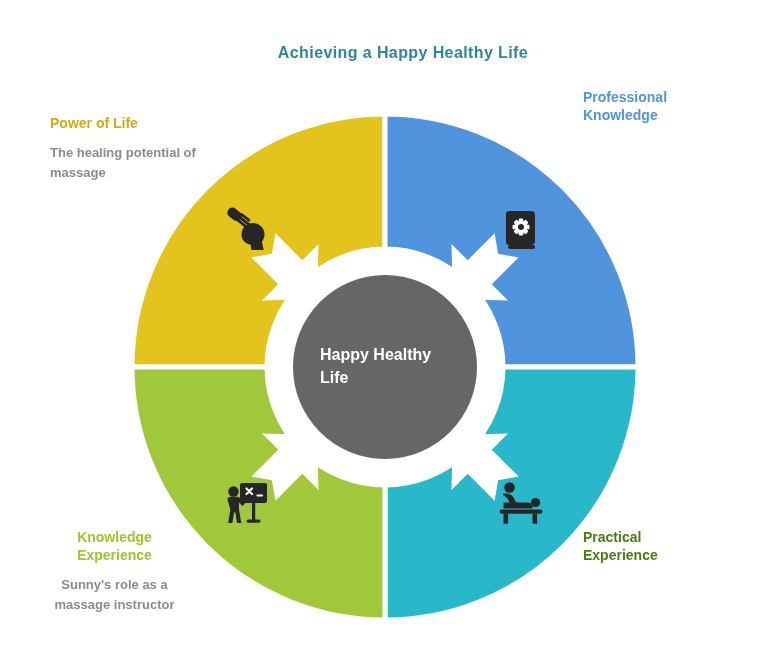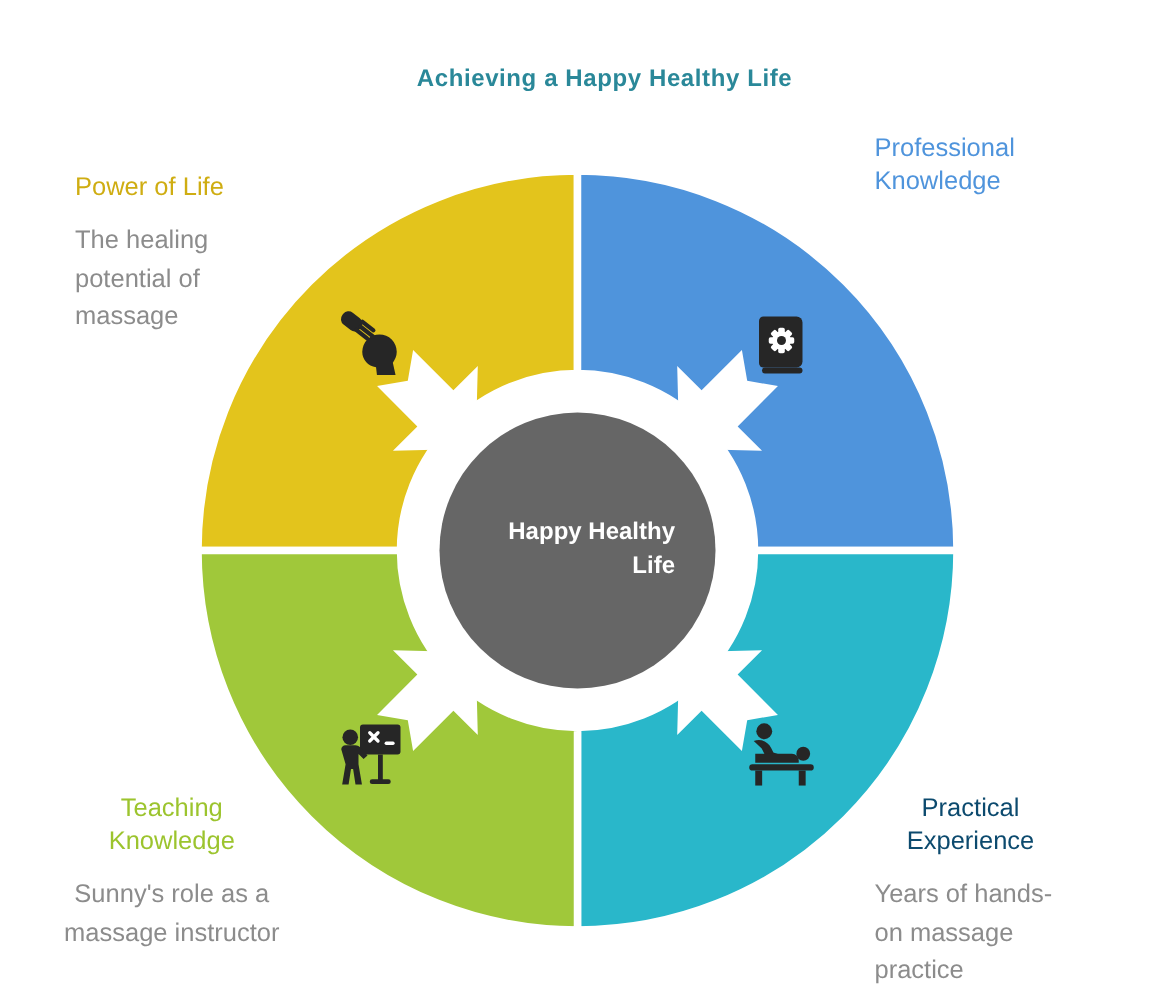--- a/index.html
+++ b/index.html
@@ -9,29 +9,29 @@
     background:#ffffff;
     font-family:"Liberation Sans","DejaVu Sans",sans-serif;
     overflow:hidden;
   }
   .main-title {
     position:absolute; top:44px; left:0; width:774px;
     text-align:center; font-size:16px; font-weight:bold; letter-spacing:.4px;padding-left:32px;
   }
   svg.diagram { position:absolute; left:0; top:0; }
   .q-label { position:absolute; }
-  .q-title { font-size:17px; font-weight:normal; line-height:1.3; }
-  .q-desc  { margin-top:11px; font-size:17px; font-weight:normal; line-height:1.5; }
+  .q-title { font-size:14px; font-weight:bold; line-height:1.3; }
+  .q-desc  { margin-top:11px; font-size:13px; font-weight:bold; line-height:1.5; }
   #q-tl { left:50px;  top:114px; width:150px; }
   #q-tr { left:583px; top:88px;  width:150px; }
   #q-bl { left:42px;  top:528px; width:145px; text-align:center; }
   #q-br { left:583px; top:528px; width:128px; }
   .center-label {
     position:absolute; left:320px; top:343px; width:130px;
-    text-align:right; font-size:16px; font-weight:bold; line-height:1.45;
+    text-align:left; font-size:16px; font-weight:bold; line-height:1.45;
   }
 </style>
 </head>
 <body>
 
 <div class="main-title" style="color: rgb(42, 136, 153);">Achieving a Happy Healthy Life</div>
 
 <svg class="diagram" width="774" height="672" viewBox="0 0 774 672" aria-hidden="true">
 
   <g>
@@ -101,20 +101,19 @@
 <div class="q-label" id="q-tl">
   <div class="q-title" style="color: rgb(207, 173, 18);">Power of Life</div>
   <div class="q-desc" style="color: rgb(140, 140, 140);">The healing potential of massage</div>
 </div>
 
 <div class="q-label" id="q-tr">
   <div class="q-title" style="color: rgb(79, 148, 220);">Professional Knowledge</div>
 </div>
 
 <div class="q-label" id="q-bl">
-  <div class="q-title" style="color: rgb(156, 196, 46);">Teaching Knowledge</div>
+  <div class="q-title" style="color: rgb(156, 196, 46);">Knowledge Experience</div>
   <div class="q-desc" style="color: rgb(140, 140, 140); margin-top: 11px;">Sunny's role as a massage instructor</div>
 </div>
 
 <div class="q-label" id="q-br">
-  <div class="q-title" style="color: #0c4a6e; text-align: center;">Practical Experience</div>
-  <div class="q-desc" style="color: rgb(140, 140, 140);">Years of hands-on massage practice</div>
+  <div class="q-title" style="color: #4d7c0f;">Practical Experience</div>
 </div>
 
 </body></html>

